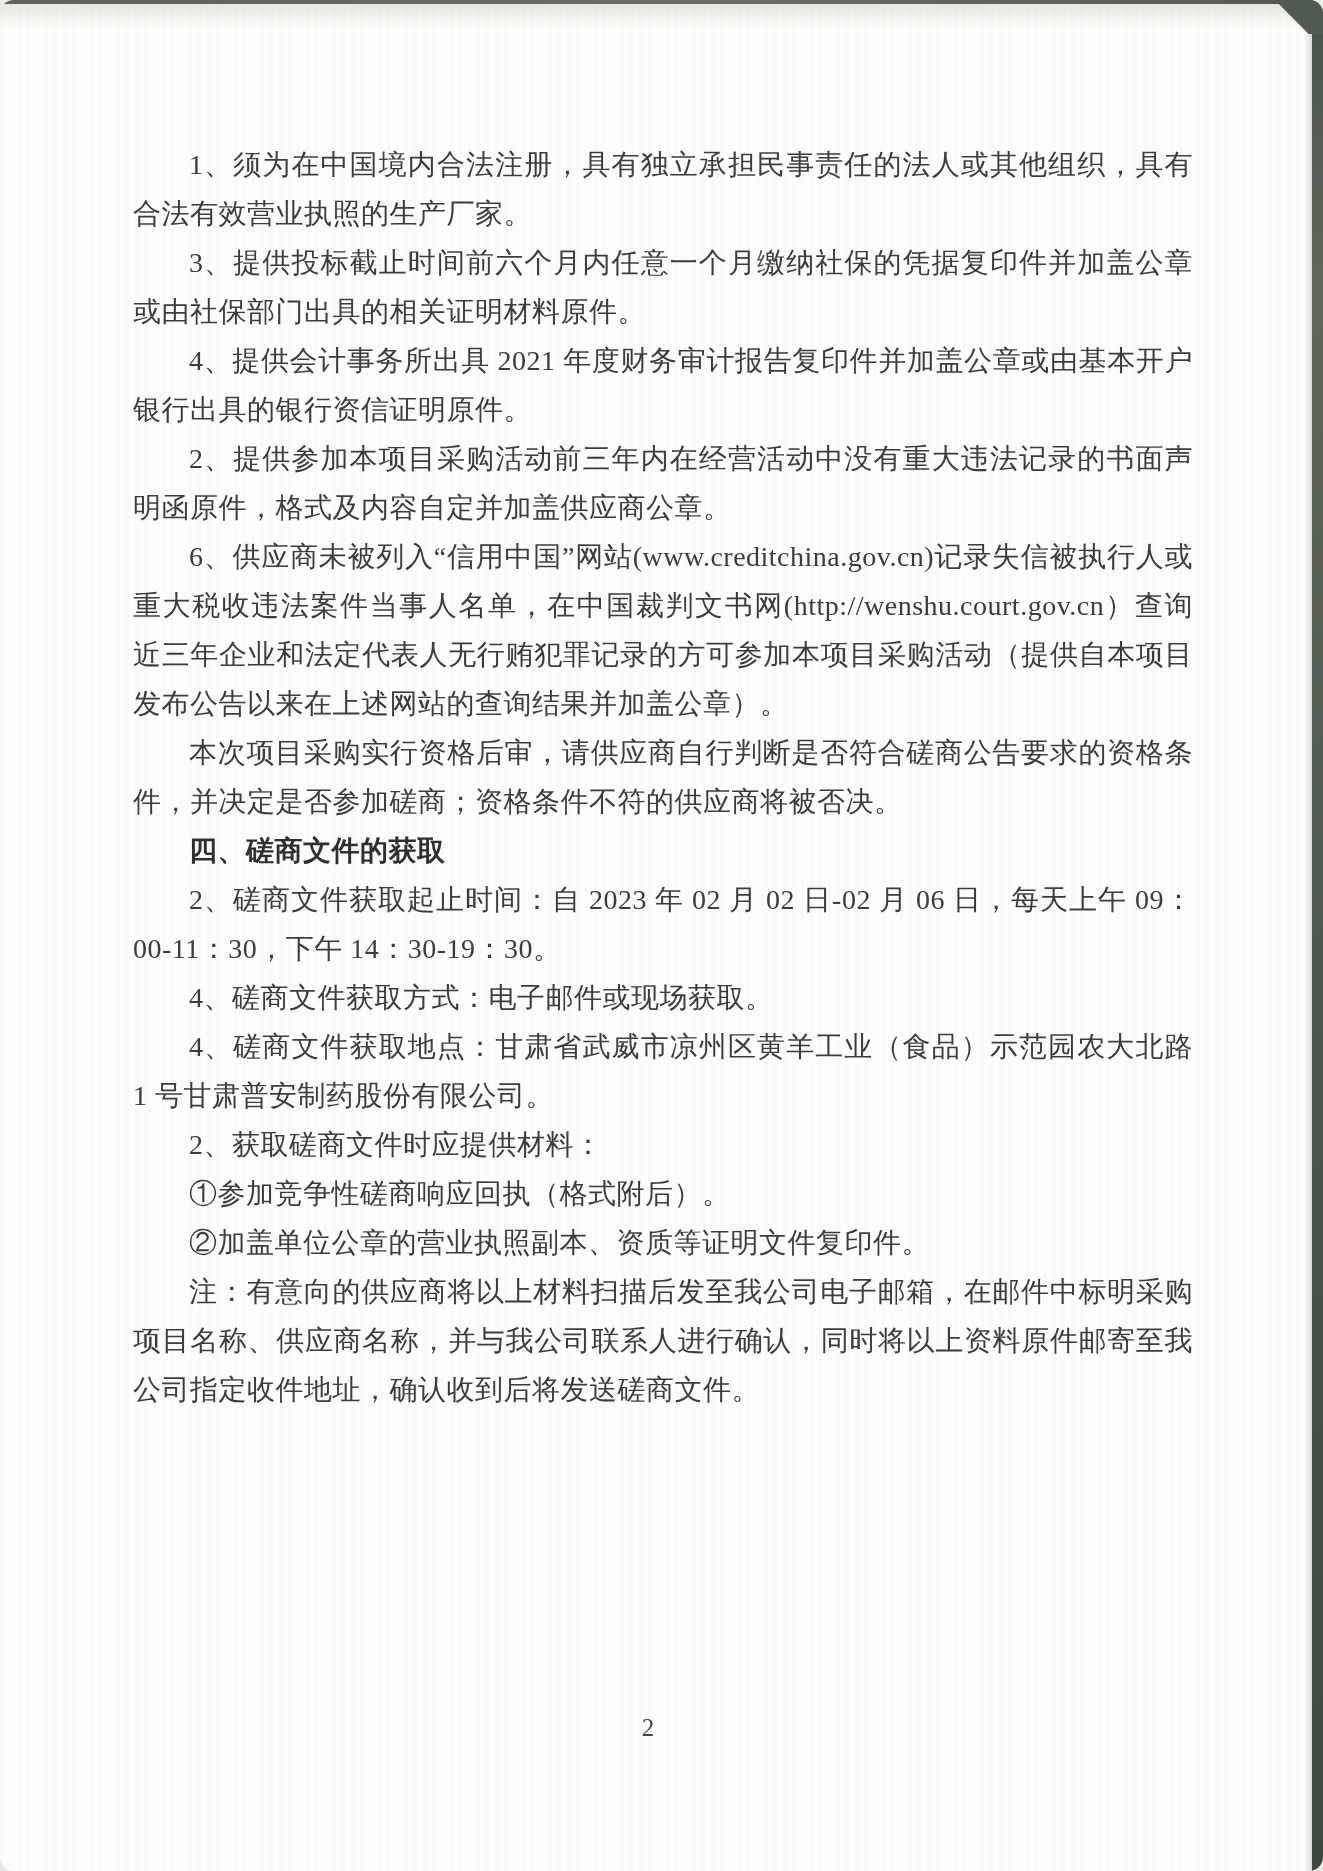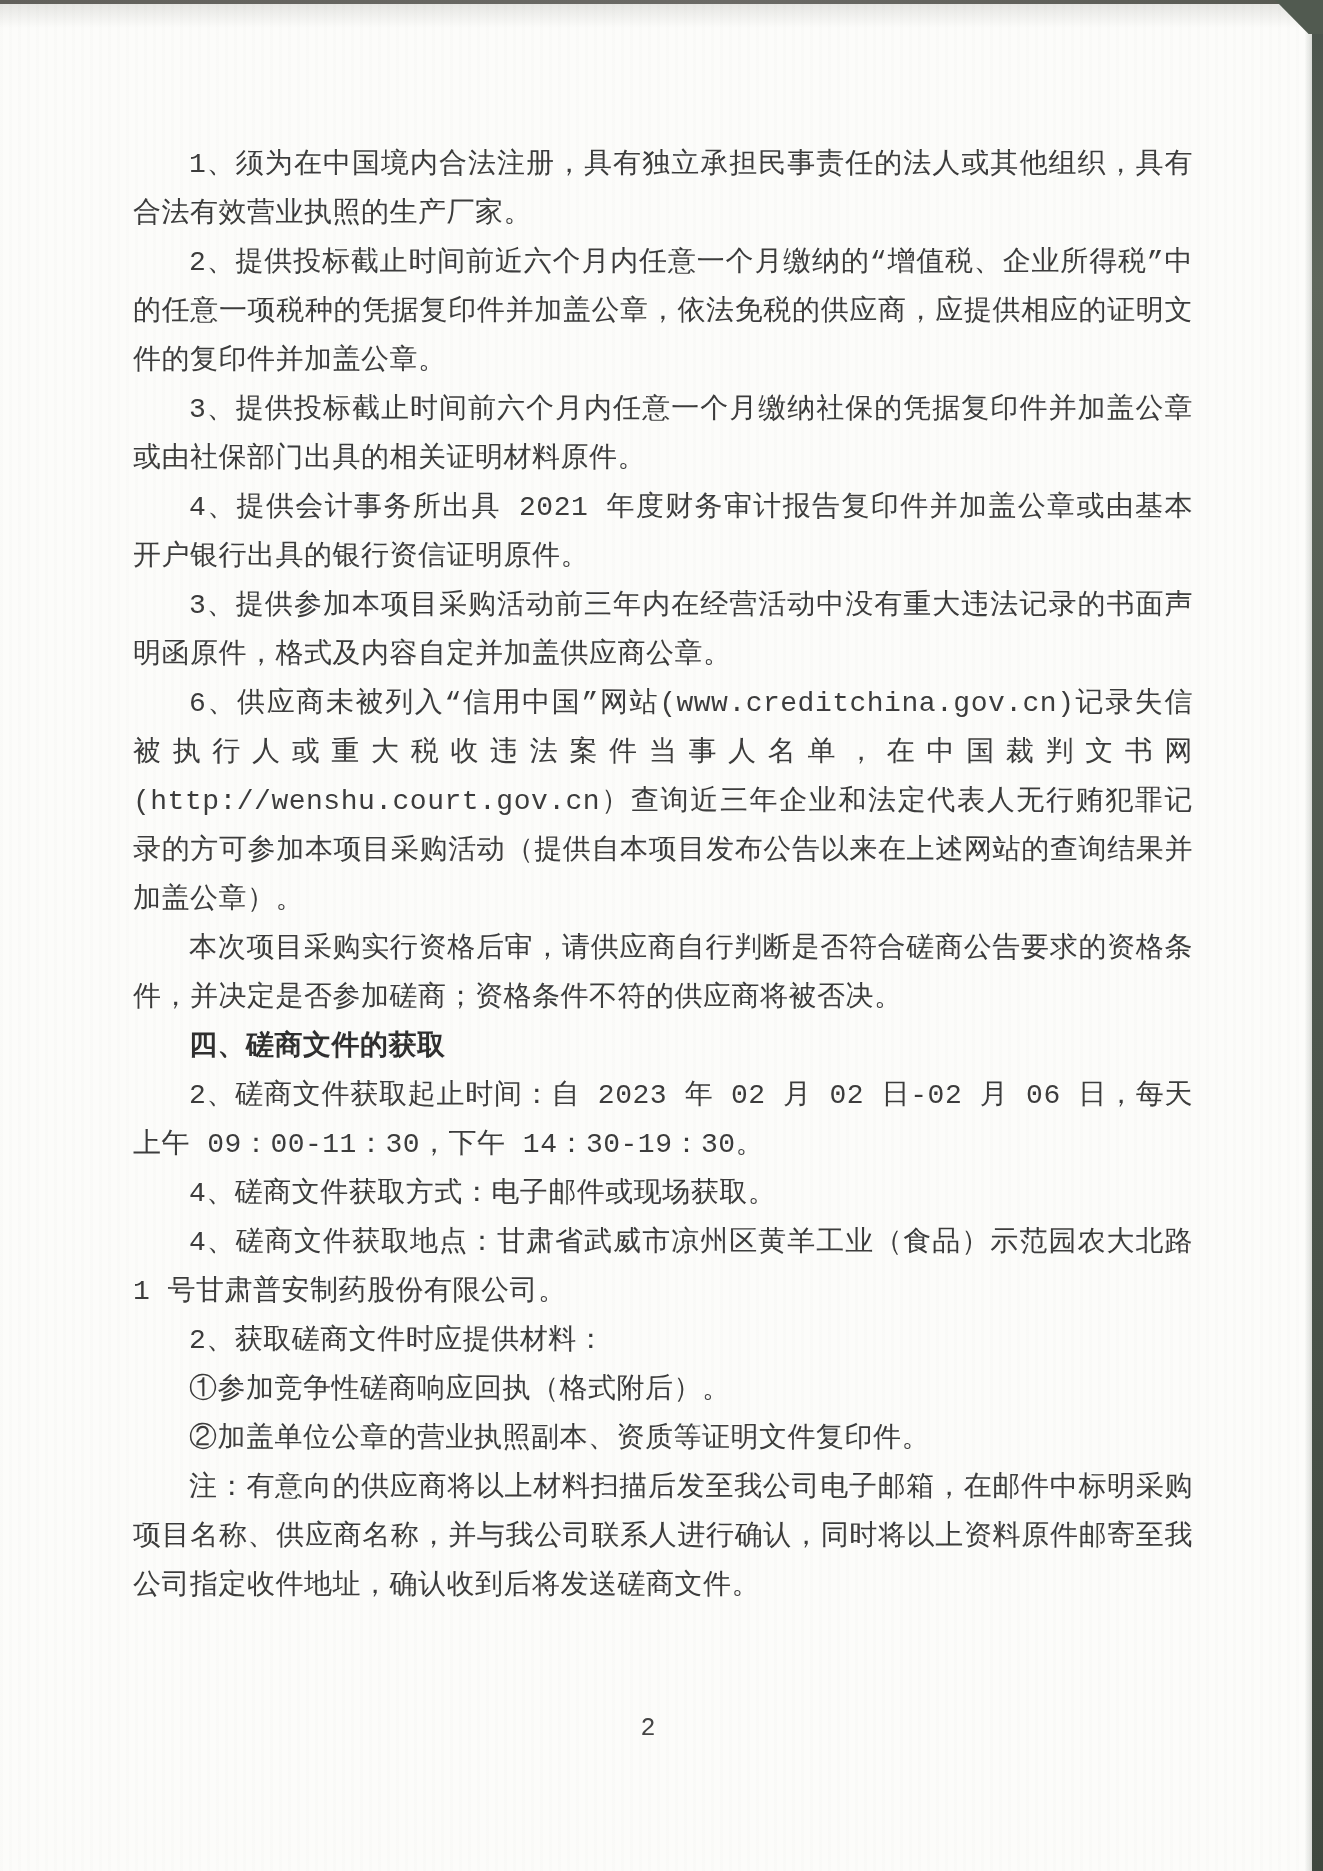--- a/index.html
+++ b/index.html
@@ -8,21 +8,22 @@
     width: 1323px;
     height: 1871px;
     margin: 0 auto;
     overflow: hidden;
     background-color: #fcfcfa;
     background-image: repeating-linear-gradient(
       90deg,
       rgba(40, 60, 45, 0.012) 0px, rgba(40, 60, 45, 0.012) 3px,
       rgba(0, 0, 0, 0) 3px, rgba(0, 0, 0, 0) 9px
     );
-    font-family: Liberation Mono, monospace;
+    font-family: Liberation Serif, serif;
+    border-radius: 14px;
   }
 
   
   .doc-body {
     position: absolute;
     left: 133px;
     top: 140px;
     width: 1060px;
     color: #3c3c3c;
     font-size: 28px;
@@ -85,24 +86,23 @@
     background: #515a50;
     clip-path: polygon(0 0, 100% 0, 100% 100%, 70% 100%);
   }
 </style>
 </head>
 <body>
 
 <div class="screen">
   <div class="doc-body">
       <p class="para">1、须为在中国境内合法注册，具有独立承担民事责任的法人或其他组织，具有合法有效营业执照的生产厂家。</p>
-      <p class="para">2、提供投标截止时间前近六个月内任意一个月缴纳的“增值税、企业所得税”中的任意一项税种的凭据复印件并加盖公章，依法免税的供应商，应提供相应的证明文件的复印件并加盖公章。</p>
       <p class="para">3、提供投标截止时间前六个月内任意一个月缴纳社保的凭据复印件并加盖公章或由社保部门出具的相关证明材料原件。</p>
       <p class="para">4、提供会计事务所出具 2021 年度财务审计报告复印件并加盖公章或由基本开户银行出具的银行资信证明原件。</p>
-      <p class="para">3、提供参加本项目采购活动前三年内在经营活动中没有重大违法记录的书面声明函原件，格式及内容自定并加盖供应商公章。</p>
+      <p class="para">2、提供参加本项目采购活动前三年内在经营活动中没有重大违法记录的书面声明函原件，格式及内容自定并加盖供应商公章。</p>
       <p class="para">6、供应商未被列入“信用中国”网站(www.creditchina.gov.cn)记录失信被执行人或重大税收违法案件当事人名单，在中国裁判文书网(http://wenshu.court.gov.cn）查询近三年企业和法定代表人无行贿犯罪记录的方可参加本项目采购活动（提供自本项目发布公告以来在上述网站的查询结果并加盖公章）。</p>
       <p class="para">本次项目采购实行资格后审，请供应商自行判断是否符合磋商公告要求的资格条件，并决定是否参加磋商；资格条件不符的供应商将被否决。</p>
       <p class="para heading">四、磋商文件的获取</p>
       <p class="para">2、磋商文件获取起止时间：自 2023 年 02 月 02 日-02 月 06 日，每天上午 09：00-11：30，下午 14：30-19：30。</p>
       <p class="para">4、磋商文件获取方式：电子邮件或现场获取。</p>
       <p class="para">4、磋商文件获取地点：甘肃省武威市凉州区黄羊工业（食品）示范园农大北路 1 号甘肃普安制药股份有限公司。</p>
       <p class="para">2、获取磋商文件时应提供材料：</p>
       <p class="para">①参加竞争性磋商响应回执（格式附后）。</p>
       <p class="para">②加盖单位公章的营业执照副本、资质等证明文件复印件。</p>
       <p class="para">注：有意向的供应商将以上材料扫描后发至我公司电子邮箱，在邮件中标明采购项目名称、供应商名称，并与我公司联系人进行确认，同时将以上资料原件邮寄至我公司指定收件地址，确认收到后将发送磋商文件。</p>

